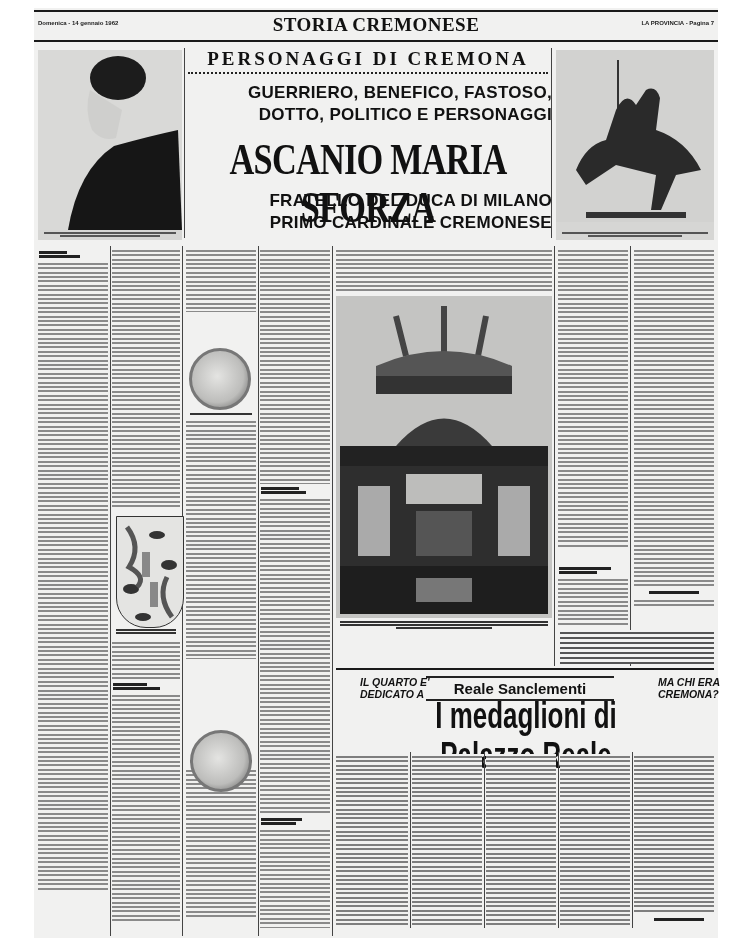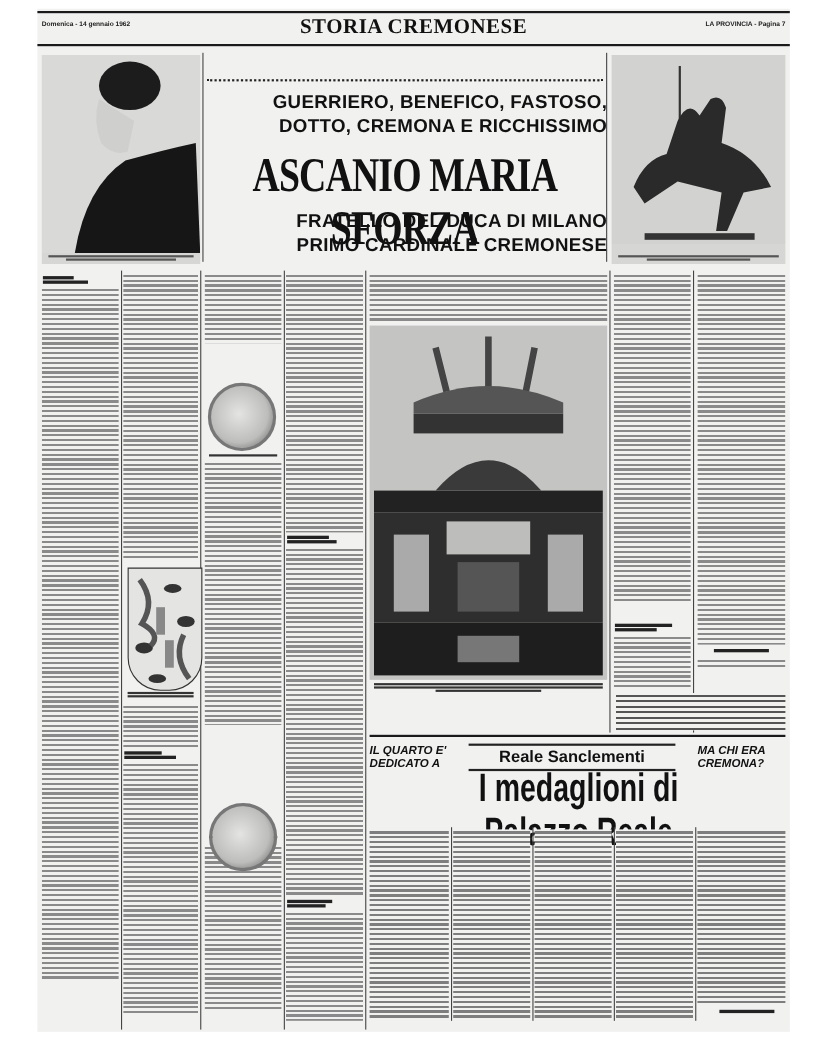--- a/index.html
+++ b/index.html
@@ -17,21 +17,21 @@
   .kicker{position:absolute;left:0;right:0;top:0;text-align:center;font-family:"Liberation Serif",serif;font-size:19px;font-weight:bold;letter-spacing:3px;}
   .dotted{position:absolute;left:4px;right:4px;top:24px;border-top:2px dotted #222;}
   .deck{position:absolute;left:0;right:0;text-align:right;font-family:"Liberation Sans",sans-serif;font-weight:bold;font-size:17px;line-height:22px;letter-spacing:0.3px;}
   .main-title{position:absolute;left:0;right:0;top:88px;text-align:center;font-family:"Liberation Serif",serif;font-weight:bold;font-size:44px;line-height:48px;transform:scaleX(0.78);transform-origin:center;letter-spacing:-1px;}
   .vline{position:absolute;width:1px;background:#444;}
   .col{position:absolute;overflow:hidden;}
   .subhead{font-weight:bold;font-size:5px;color:#111;margin:3px 0 3px 1px;line-height:6px;}
   .subhead .bar{display:block;height:3px;background:#222;width:70%;margin:1px 0;}
   .medal{position:absolute;border-radius:50%;background:radial-gradient(circle at 45% 45%,#e4e4e2 0%,#bdbdbb 60%,#555 100%);border:3px solid #777;box-sizing:border-box;}
   .tomb{position:absolute;left:302px;top:288px;width:216px;height:322px;background:#c9c9c7;overflow:hidden;}
-  .sec2-kick{position:absolute;font-family:"Liberation Sans",sans-serif;font-style:italic;font-weight:bold;font-size:10.5px;line-height:12px;}
+  .sec2-kick{position:absolute;font-family:"Liberation Sans",sans-serif;font-style:italic;font-weight:bold;font-size:10.5px;line-height:12px;margin-left:24px;}
   .sec2-name{position:absolute;left:392px;top:668px;width:188px;text-align:center;font-weight:bold;font-size:15px;border-top:2px solid #222;border-bottom:2px solid #222;padding:2px 0;}
   .sec2-title{position:absolute;left:300px;top:688px;width:384px;text-align:center;font-family:"Liberation Sans",sans-serif;font-weight:bold;font-size:36px;line-height:40px;transform:scaleX(0.72);transform-origin:center;}
   .sig{font-weight:bold;font-size:5px;text-align:center;margin-top:3px;}
 </style>
 </head>
 <body>
 
 <div class="page">
 
   <div class="rule" style="top:2px;"></div>
@@ -49,23 +49,24 @@
     </svg>
     <div class="cap">
         <div class="capline"></div>
         <div class="capline" style="margin:1px 20px;"></div>
       </div>
   </div>
 
   <div class="headbox">
     <div class="vline" style="left:0;top:0;height:190px;"></div>
     <div class="vline" style="right:0;top:0;height:190px;"></div>
+    <div class="kicker">PERSONAGGI DI CREMONA</div>
     <div class="dotted"></div>
     <div class="deck" style="top:34px;">GUERRIERO, BENEFICO, FASTOSO,</div>
-    <div class="deck" style="top:56px;">DOTTO, CREMONA E RICCHISSIMO</div>
+    <div class="deck" style="top:56px;">DOTTO, POLITICO E PERSONAGGI</div>
     <div class="main-title">ASCANIO MARIA SFORZA</div>
     <div class="deck" style="top:142px;">FRATELLO DEL DUCA DI MILANO</div>
     <div class="deck" style="top:164px;">PRIMO CARDINALE CREMONESE</div>
   </div>
 
   <div class="photo" style="left:522px;top:42px;width:158px;height:190px;">
     <svg width="158" height="172" viewBox="0 0 158 172">
       <rect width="158" height="172" fill="#d2d2d0"></rect>
       <line x1="62" y1="10" x2="62" y2="110" stroke="#333" stroke-width="2"></line>
       <path d="M20 120 Q30 95 50 90 L60 60 Q70 40 80 55 L90 40 Q100 35 104 48 L100 80 Q130 90 145 120 L120 125 L105 160 L95 160 L100 125 L60 115 L30 135 Z" fill="#2a2a2a"></path>

